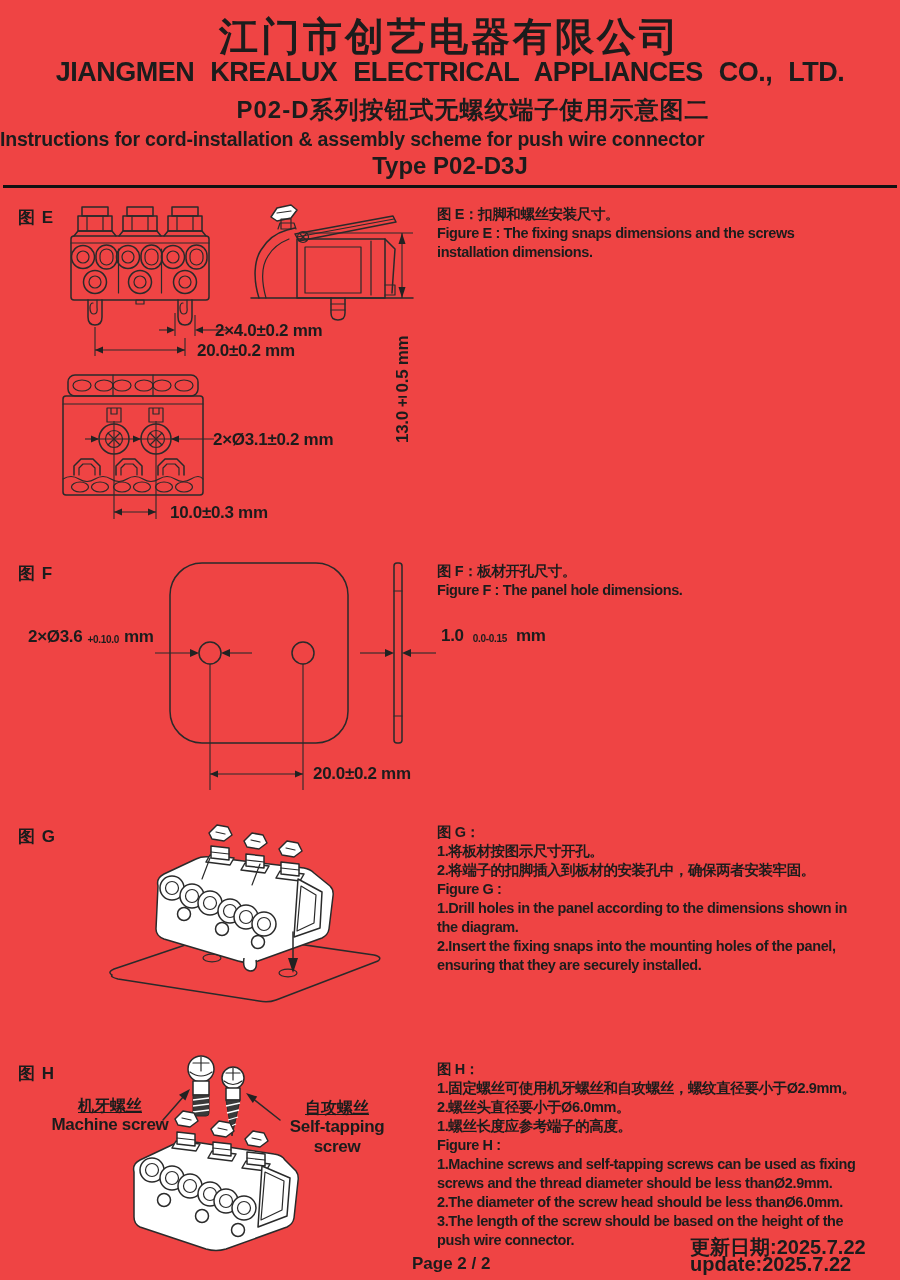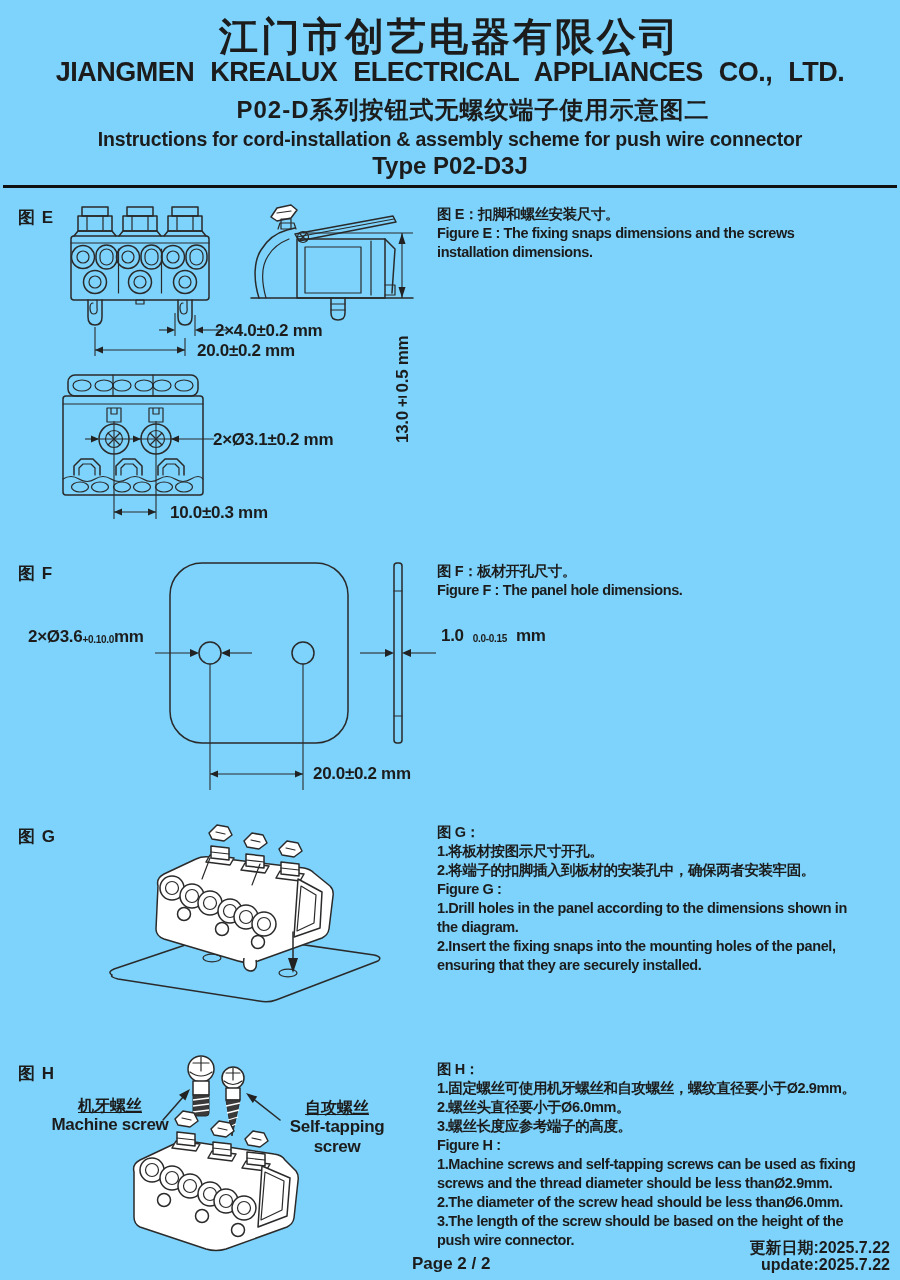--- a/index.html
+++ b/index.html
@@ -1,41 +1,41 @@
 <!DOCTYPE html>
 <html><head>
 <meta charset="utf-8">
 <style>
   html,body{margin:0;padding:0;background:#fff;}
-  .page{position:relative;width:900px;height:1280px;background:#7dd3fc;overflow:hidden;
+  .page{position:relative;width:900px;height:1280px;background:#ef4444;overflow:hidden;
         font-family:"Liberation Sans","DejaVu Sans",sans-serif;color:#1c1c1c;}
   .abs{position:absolute;}
   
   .h-cn{top:10px;left:0;width:900px;text-align:center;font-size:39px;font-weight:bold;letter-spacing:3px;}
   .h-en{top:57px;left:0;width:900px;text-align:center;font-size:27px;font-weight:bold;word-spacing:9px;letter-spacing:-0.5px;}
   .h-cn2{top:94px;left:0;width:900px;text-align:center;font-size:24px;font-weight:bold;letter-spacing:1px;margin-left:23px;}
-  .h-en2{top:128px;left:0;width:900px;text-align:center;font-size:19.5px;font-weight:bold;letter-spacing:-0.2px;}
+  .h-en2{top:128px;left:0;width:900px;font-size:19.5px;font-weight:bold;letter-spacing:-0.2px;}
   .h-type{top:152px;left:0;width:900px;text-align:center;font-size:24px;font-weight:bold;}
   .rule{top:185px;left:3px;width:894px;height:3px;background:#111;}
   
   .figlab{font-size:17px;font-weight:bold;letter-spacing:1px;}
   .cap{width:460px;}
   .cap div{font-size:14.5px;font-weight:bold;line-height:19px;white-space:nowrap;letter-spacing:-0.4px;}
   
   .dim{font-size:17px;font-weight:bold;white-space:nowrap;letter-spacing:-0.3px;}
   .dim-v{writing-mode:vertical-rl;transform:rotate(180deg);text-align:center;height:155px;}
-  .tolstack{display:inline-flex;align-items:flex-end;font-size:17px;font-weight:bold;white-space:nowrap;letter-spacing:-0.3px;}
+  .tolstack{display:inline-flex;align-items:flex-end;gap:5px;font-size:17px;font-weight:bold;white-space:nowrap;letter-spacing:-0.3px;}
   .tolstack .stack{display:inline-flex;flex-direction:row;align-items:center;font-size:10px;line-height:14px;}
   
   .screwlab{text-align:center;}
   .screwlab .cn{font-size:16px;font-weight:bold;text-decoration:underline;line-height:18px;}
   .screwlab .en{font-size:17px;font-weight:bold;line-height:20px;letter-spacing:-0.3px;}
   
   .pagefoot{font-size:17px;font-weight:bold;}
-  .updfoot{text-align:right;font-size:16px;font-weight:bold;line-height:17px;}
+  .updfoot{text-align:left;font-size:20px;font-weight:bold;line-height:17px;}
   svg{display:block;overflow:visible;}
   svg .ln{stroke:#2a2a2a;stroke-width:1.5;fill:none;stroke-linecap:round;stroke-linejoin:round;}
   svg .ln2{stroke:#2a2a2a;stroke-width:1.2;fill:none;stroke-linecap:round;stroke-linejoin:round;}
   svg .fw{stroke:#2a2a2a;stroke-width:1.5;fill:#fff;stroke-linejoin:round;}
   svg .dk{stroke:#2a2a2a;stroke-width:1;fill:#3a3a3a;}
   svg .ah{fill:#222;stroke:none;}
   svg .thin{stroke:#2a2a2a;stroke-width:1.1;fill:none;}
   svg .wht{stroke:#fff;stroke-width:1.3;fill:none;}
 </style>
 </head>
@@ -351,21 +351,21 @@
   </div>
   <div class="abs screwlab" style="left:266px;top:1099px;width:142px">
     <div class="cn">自攻螺丝</div>
     <div class="en">Self-tapping screw</div>
   </div>
 
   <div class="abs cap" style="left:437px;top:1060px">
     <div>图 H：</div>
     <div>1.固定螺丝可使用机牙螺丝和自攻螺丝，螺纹直径要小于Ø2.9mm。</div>
     <div>2.螺丝头直径要小于Ø6.0mm。</div>
-    <div>3.螺丝长度应参考端子的高度。</div>
+    <div>1.螺丝长度应参考端子的高度。</div>
     <div>Figure H :</div>
     <div>1.Machine screws and self-tapping screws can be used as fixing</div>
     <div>screws and the thread diameter should be less thanØ2.9mm.</div>
     <div>2.The diameter of the screw head should be less thanØ6.0mm.</div>
     <div>3.The length of the screw should be based on the height of the</div>
     <div>push wire connector.</div>
   </div>
 
   <div class="abs pagefoot" style="left:412px;top:1254px">Page 2 / 2</div>
   <div class="abs updfoot" style="left:690px;top:1239px;width:200px">

